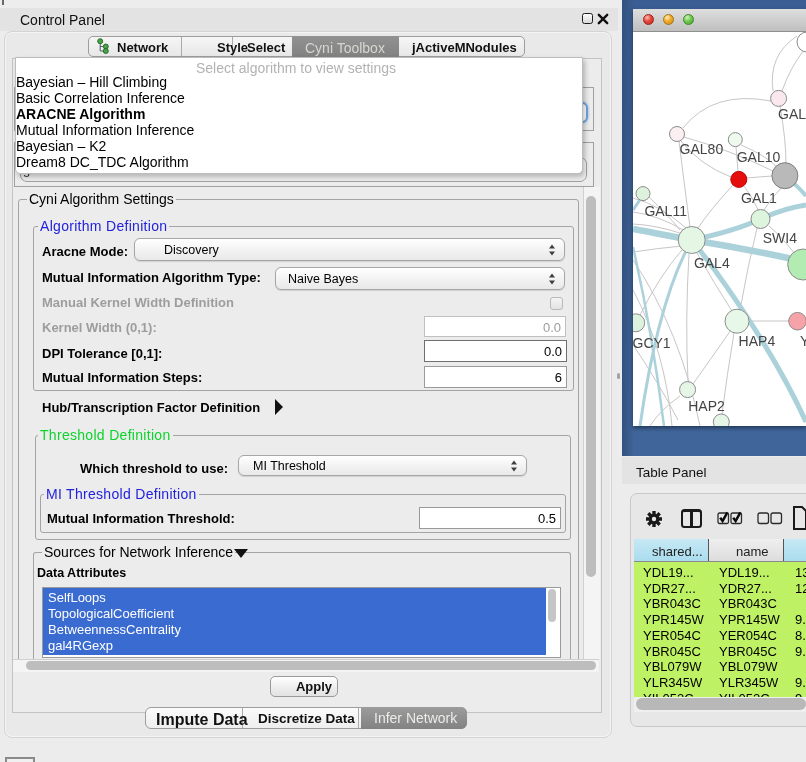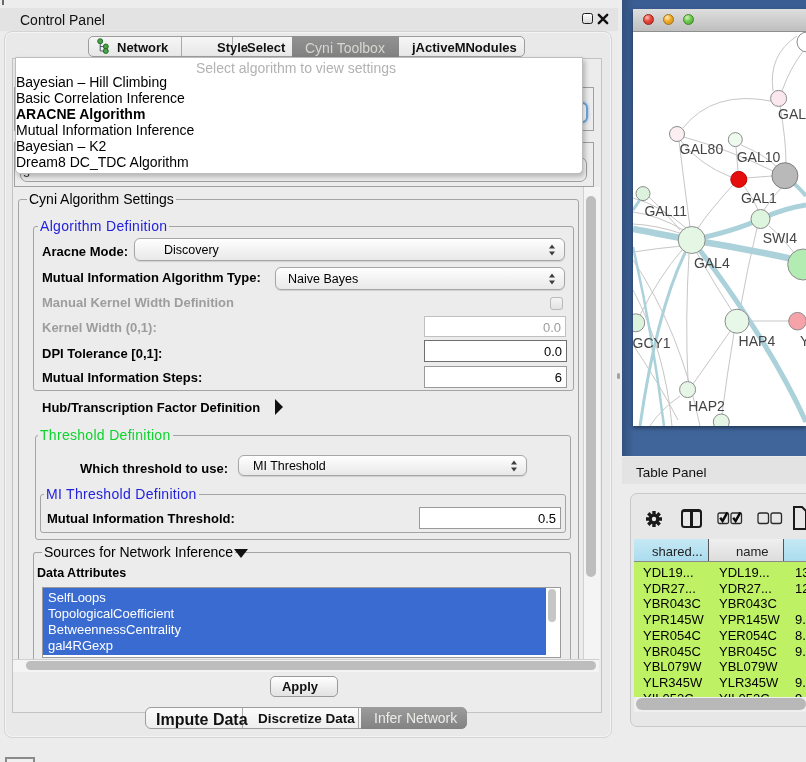--- a/index.html
+++ b/index.html
@@ -134,21 +134,21 @@
 <div class="abs" style="left:48px;top:590px;font-size:13px;color:#fff;line-height:16px;">SelfLoops<br>TopologicalCoefficient<br>BetweennessCentrality<br>gal4RGexp</div>
 <div class="abs" style="left:548px;top:589px;width:8px;height:33px;background:#c6c6c6;border-radius:4px;"></div>
 
 <div class="abs" style="left:13px;top:659px;width:586px;height:12px;background:#f4f4f4;border-top:1px solid #d0d0d0;"></div>
 <div class="abs" style="left:26px;top:661px;width:570px;height:9px;background:#bdbdbd;border-radius:4.5px;"></div>
 
 <div class="abs" style="left:583px;top:187px;width:16px;height:472px;background:#f4f4f4;border-left:1px solid #d0d0d0;"></div>
 <div class="abs" style="left:586px;top:196px;width:10px;height:381px;background:#bdbdbd;border-radius:5px;"></div>
 
 <div class="abs" style="left:270px;top:676px;width:68px;height:21px;background:linear-gradient(#ffffff,#ececec 60%,#e2e2e2);border:1px solid #9a9a9a;border-radius:5px;box-sizing:border-box;"></div>
-<div class="abs" style="left:256px;top:679px;width:88px;text-align:center;font-size:13px;font-weight:bold;color:#111;">Apply</div>
+<div class="abs" style="left:270px;top:679px;width:88px;text-align:center;font-size:13px;font-weight:bold;color:#111;">Apply</div>
 
 <div class="abs" style="left:145px;top:707px;width:322px;height:22px;background:linear-gradient(#fbfbfb,#eeeeee);border:1px solid #9d9d9d;border-radius:6px;box-sizing:border-box;"></div>
 <div class="abs" style="left:361px;top:707px;width:106px;height:22px;background:linear-gradient(#9c9c9c,#828282);border-radius:0 6px 6px 0;"></div>
 <div class="abs" style="left:242px;top:708px;width:1px;height:20px;background:#aaa;"></div>
 <div class="abs" style="left:358px;top:708px;width:1px;height:20px;background:#aaa;"></div>
 <div class="abs" style="left:156px;top:711px;font-size:16px;font-weight:bold;color:#111;">Impute Data</div>
 <div class="abs" style="left:258px;top:711px;font-size:13.5px;font-weight:bold;color:#111;text-align:center;">Discretize Data</div>
 <div class="abs" style="left:374px;top:710px;font-size:14px;color:#ebebe8;">Infer Network</div>
 
 <div class="abs" style="left:5px;top:757px;width:26px;height:5px;border:2px solid #8a8a8a;background:#f0f0f0;"></div>

